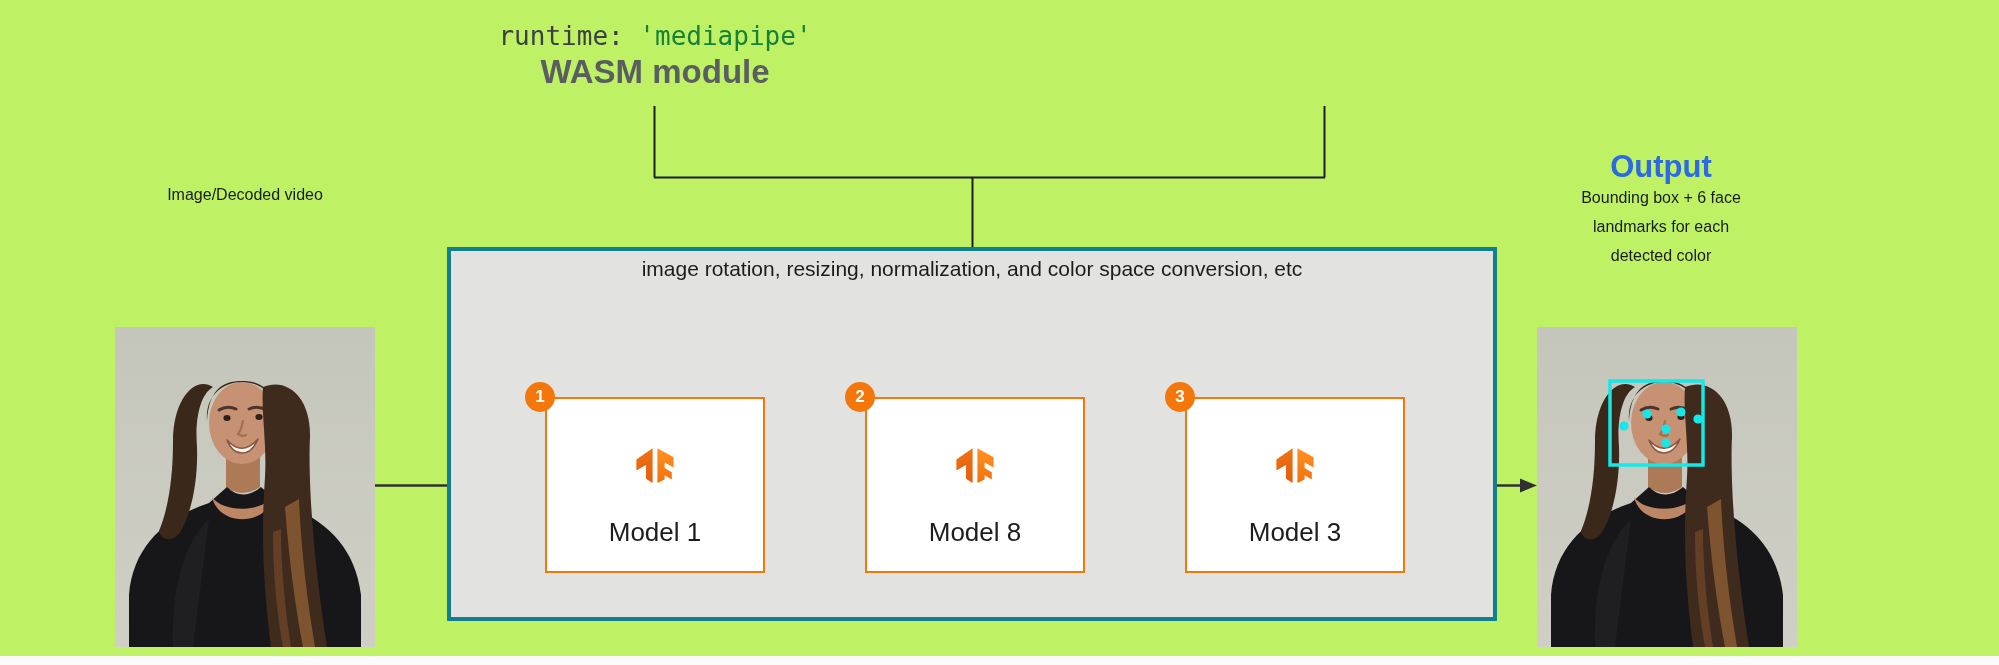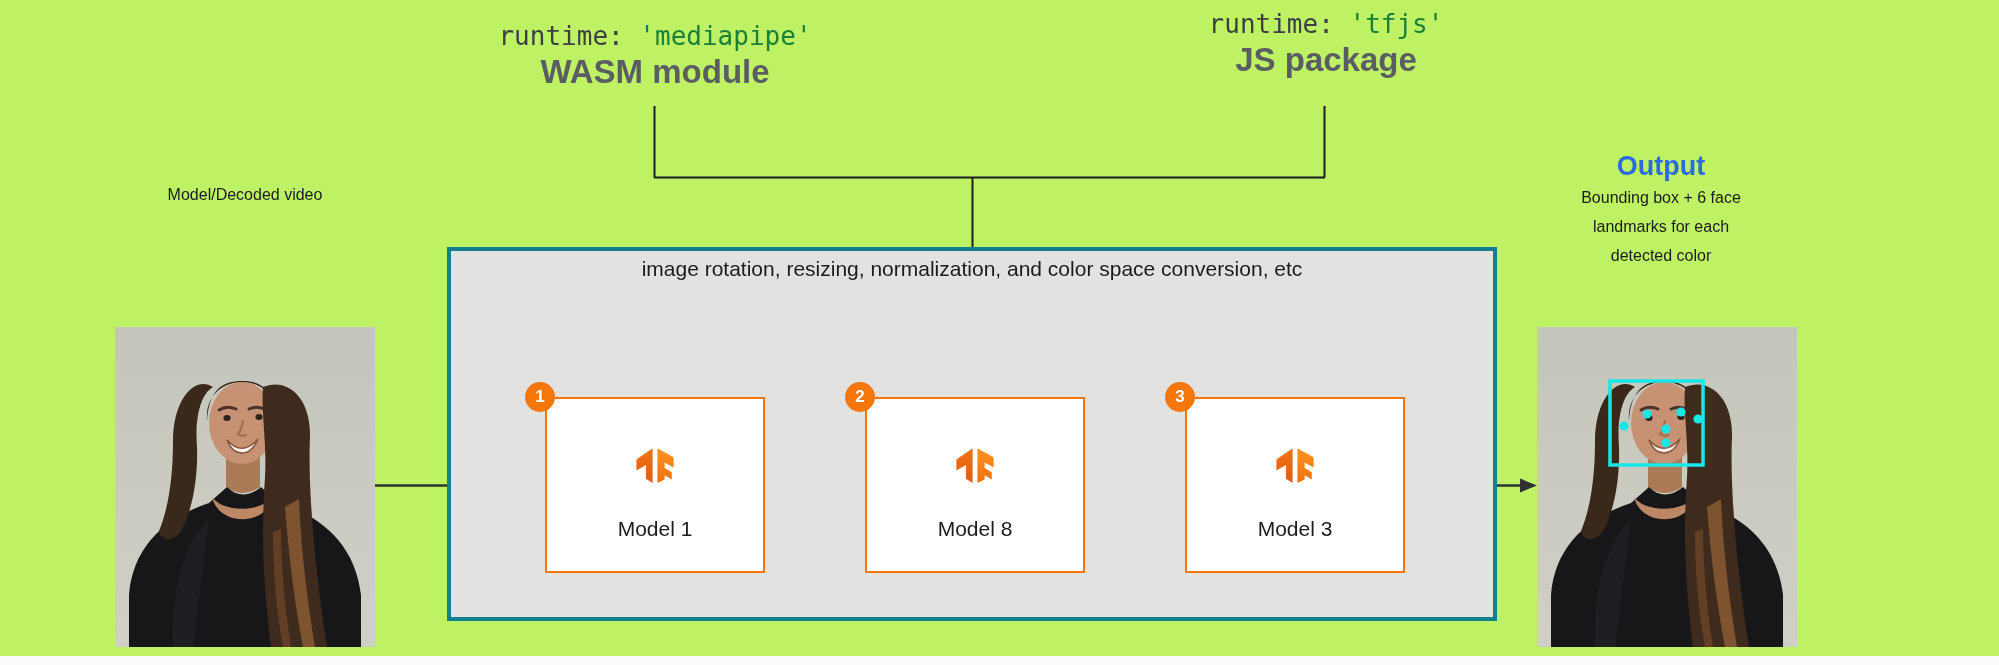--- a/index.html
+++ b/index.html
@@ -16,41 +16,41 @@
   .code-key{color:#3c4043;}
   .code-val{color:#188038;}
   .runtime-sub{font-size:33px;line-height:36px;font-weight:bold;color:#5a5d61;margin-top:2px;}
   #runtime-left{left:655px;top:20px;}
   #runtime-right{left:1326px;top:8px;}
 
   
   .io-label{position:absolute;transform:translateX(-50%);text-align:center;white-space:nowrap;}
   #input-label{left:245px;top:180px;}
   #output-label{left:1661px;top:150px;}
-  .io-title{font-size:27px;line-height:33px;font-weight:bold;color:#2b6ae3;}
+  .io-title{font-size:31px;line-height:33px;font-weight:bold;color:#2b6ae3;}
   .io-line{font-size:16px;line-height:29px;color:#1b1c1e;}
 
   
   .proc-box{
     position:absolute;left:447px;top:247px;width:1050px;height:374px;
     box-sizing:border-box;border:4px solid #10808e;background:#e2e2e1;
     text-align:center;
   }
   .proc-title{font-size:27px;line-height:32px;font-weight:bold;color:#111;margin-top:25px;}
   .proc-subtitle{font-size:21px;line-height:26px;color:#1b1c1e;margin-top:5px;}
 
   
   .model-card{
     position:absolute;top:397px;width:220px;height:176px;box-sizing:border-box;
     background:#ffffff;border:2px solid #f4770b;
     display:flex;flex-direction:column;align-items:center;
   }
   #model-1{left:545px;} #model-2{left:865px;} #model-3{left:1185px;}
   .tf-logo{width:60px;height:60px;margin-top:36px;}
-  .model-label{font-size:21px;color:#1b1c1e;margin-top:22px;}
+  .model-label{font-size:26px;color:#1b1c1e;margin-top:22px;}
   .step-badge{
     position:absolute;left:-22px;top:-17px;width:30px;height:30px;border-radius:50%;
     background:#f4770b;color:#fff;font-size:17px;font-weight:bold;
     display:flex;align-items:center;justify-content:center;
   }
 
   
   .photo{position:absolute;top:327px;width:260px;height:320px;}
   #photo-input{left:115px;}
   #photo-output{left:1537px;}
@@ -134,27 +134,23 @@
       <path d="M1407,485.5 H1520"></path>
       <polygon points="1520,478.5 1520,492.5 1537,485.5" stroke="none"></polygon>
     </g>
   </svg>
 
   <div class="runtime-label" id="runtime-left">
     <div class="runtime-code"><span class="code-key">runtime:</span> <span class="code-val">'mediapipe'</span></div>
     <div class="runtime-sub">WASM module</div>
   </div>
 
-  <div class="runtime-label" id="runtime-right">
-    <div class="runtime-code"><span class="code-key">runtime:</span> <span class="code-val">'tfjs'</span></div>
-    <div class="runtime-sub">JS package</div>
-  </div>
 
   <div class="io-label" id="input-label">
-    <div class="io-line">Model/Decoded video</div>
+    <div class="io-line">Image/Decoded video</div>
   </div>
 
   <div class="io-label" id="output-label">
     <div class="io-title">Output</div>
     <div class="io-line">Bounding box + 6 face</div>
     <div class="io-line">landmarks for each</div>
     <div class="io-line">detected color</div>
   </div>
 
   <div class="proc-box">

